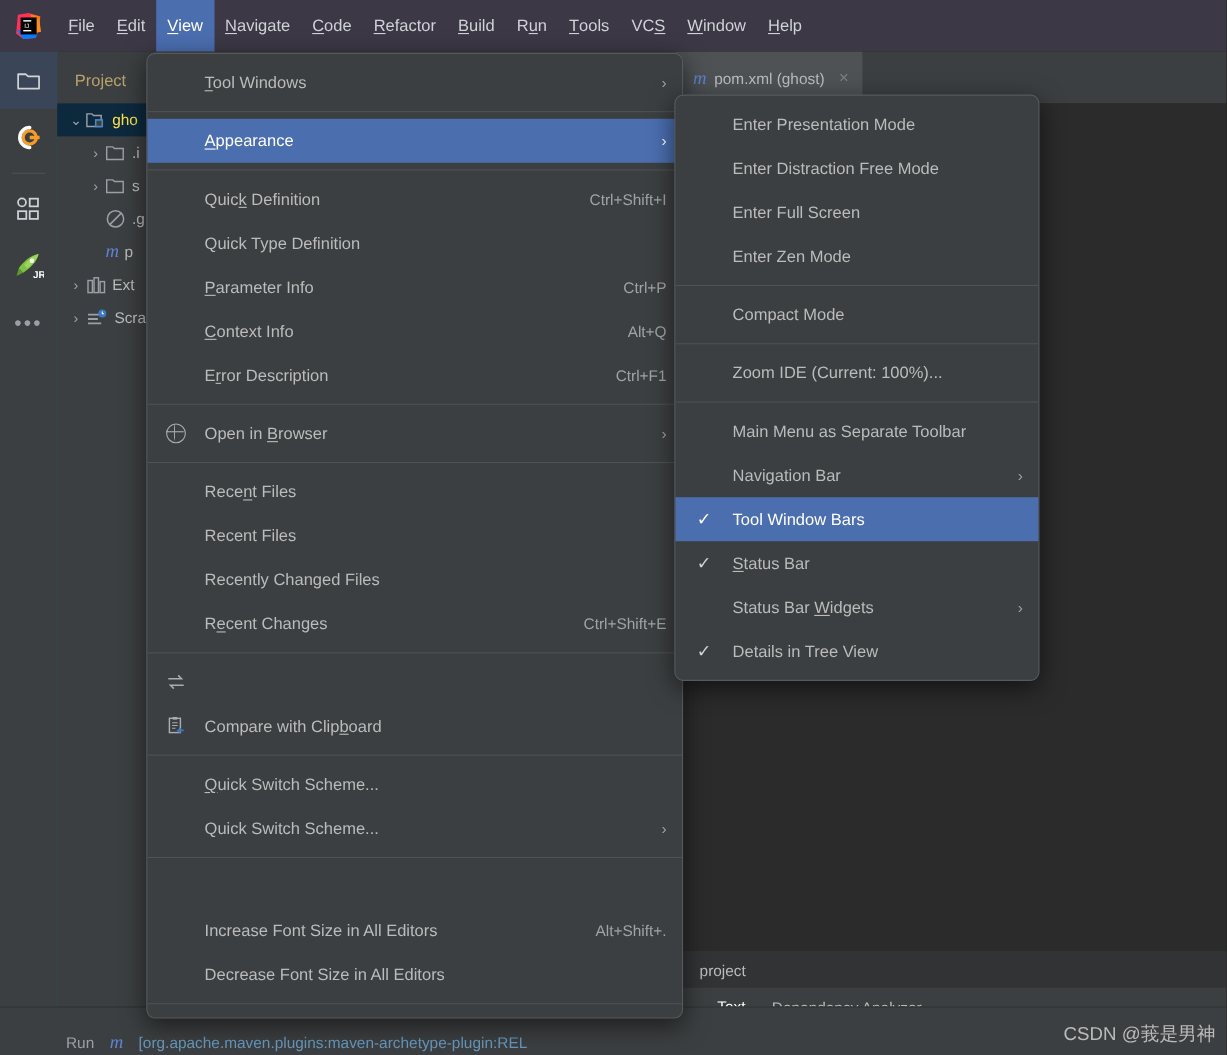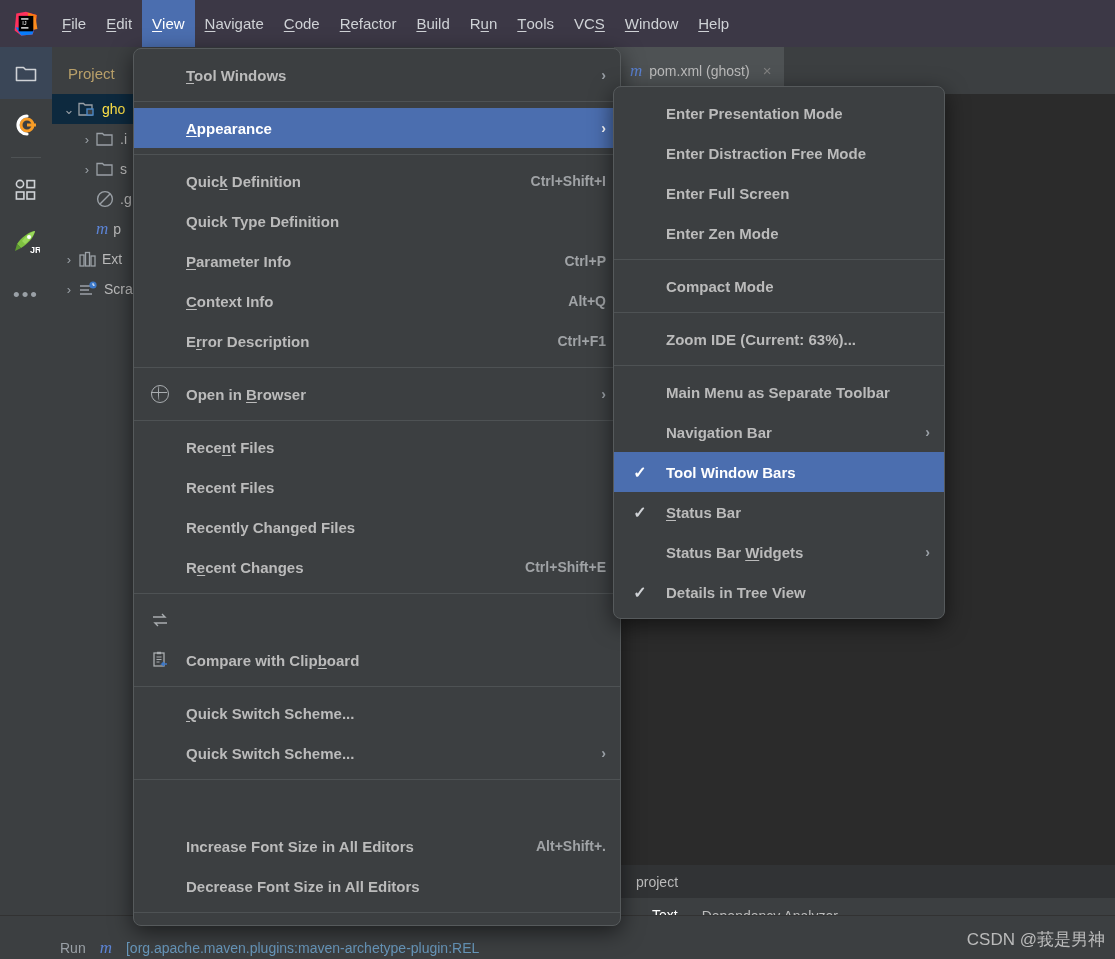--- a/index.html
+++ b/index.html
@@ -175,21 +175,20 @@
   }
   .popup-main { left: 133px; top: 48px; width: 486px; }
   .popup-sub  { left: 613px; top: 86px; width: 330px; }
 
   .mi {
     display: flex; align-items: center;
     height: 40px; padding: 0 14px 0 0;
     color: #bbbbbb; font-size: 15px;
     cursor: default; white-space: nowrap;
     position: relative;
-    font-weight: bold;
   }
   .mi.hl { background: #4b6eaf; color: #ffffff; }
   .mi .gutter {
     width: 52px; min-width: 52px;
     display: flex; align-items: center; justify-content: center;
   }
   .popup-sub .mi .gutter { width: 52px; min-width: 52px; }
   .mi .lbl { flex: 1 1 auto; }
   .mi .acc { color: #a0a3a6; font-size: 14px; margin-left: 22px; }
   .mi .chev { color: #9aa0a6; font-size: 14px; margin-left: 16px; }
@@ -562,21 +561,21 @@
 
     <div class="mi">
       <span class="gutter"></span>
       <span class="lbl">Compact Mode</span>
     </div>
 
     <div class="sep"></div>
 
     <div class="mi">
       <span class="gutter"></span>
-      <span class="lbl">Zoom IDE (Current: 63%)...</span>
+      <span class="lbl">Zoom IDE (Current: 100%)...</span>
     </div>
 
     <div class="sep"></div>
 
     <div class="mi">
       <span class="gutter"></span>
       <span class="lbl">Main Menu as Separate Toolbar</span>
     </div>
 
     <div class="mi">

